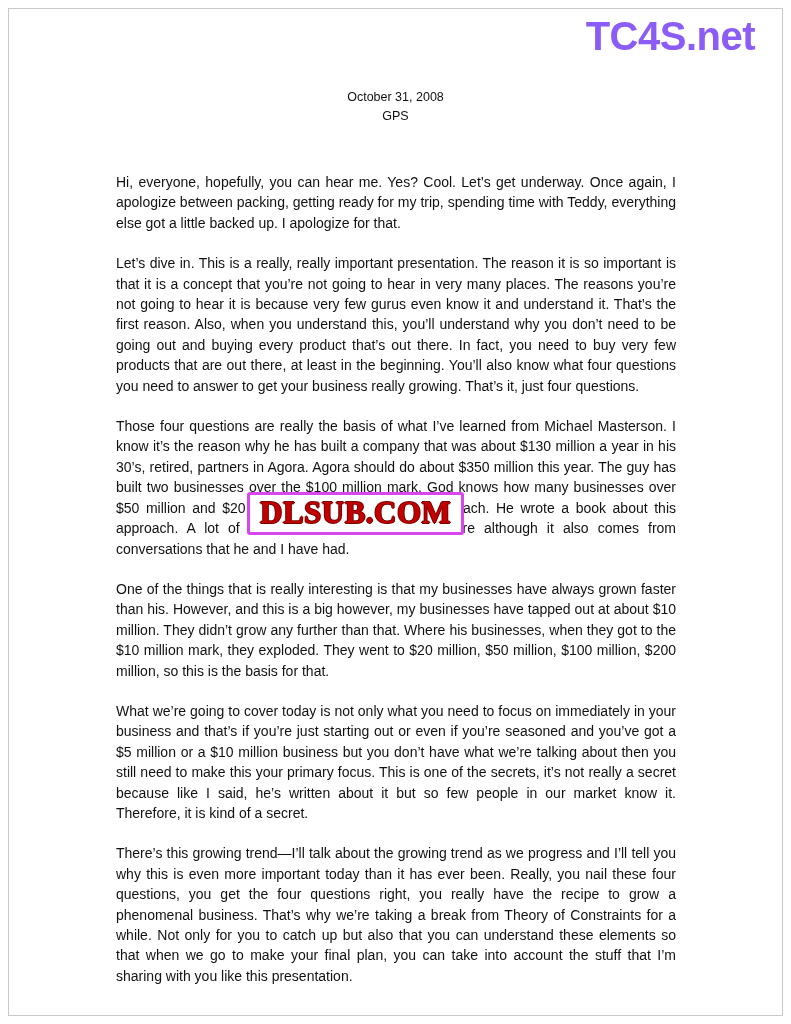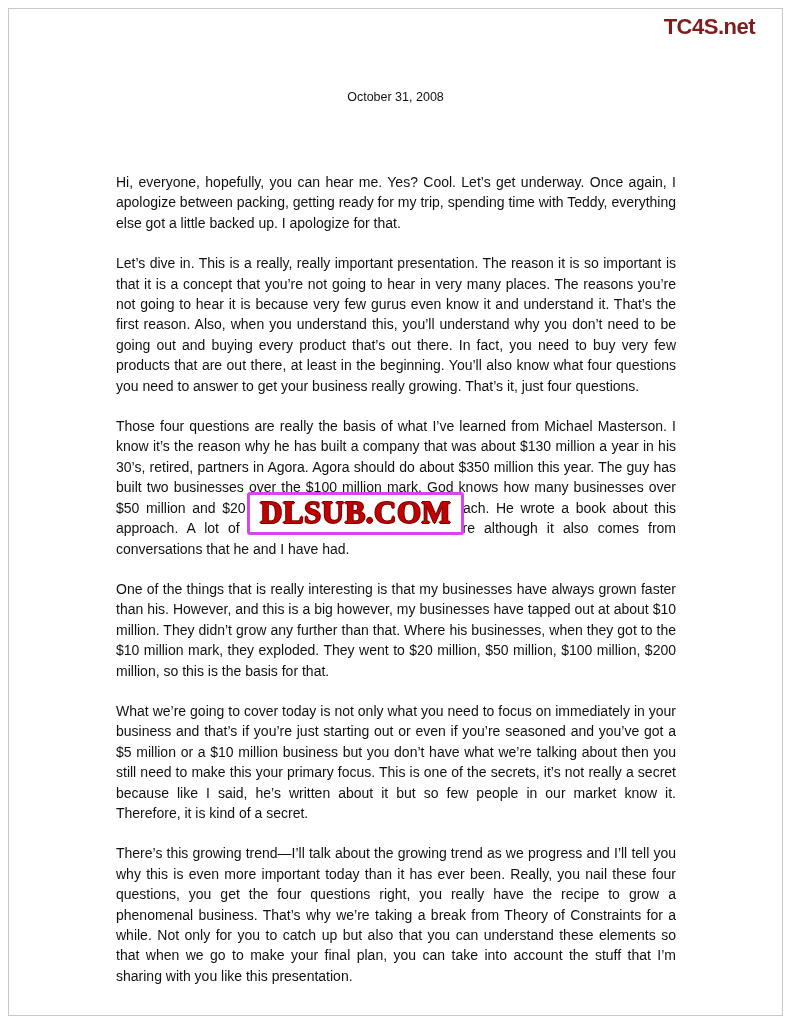--- a/index.html
+++ b/index.html
@@ -28,23 +28,23 @@
     pointer-events: none;
   }
 
   
   .brand-top {
     position: absolute;
     right: 36px;
     top: 14px;
     font-family: "Liberation Sans", sans-serif;
     font-weight: bold;
-    font-size: 22px;
+    font-size: 40px;
     letter-spacing: -0.5px;
-    color: #7f1d1d;
+    color: #8b5cf6;
     white-space: nowrap;
   }
 
   
   .doc-header {
     position: absolute;
     left: 0;
     right: 0;
     top: 88px;
     text-align: center;
@@ -129,20 +129,21 @@
 <body>
 
 <div class="page">
 
   <div class="page-border"></div>
 
   <div class="brand-top">TC4S.net</div>
 
   <div class="doc-header">
     <span class="line">October 31, 2008</span>
+    <span class="line">GPS</span>
   </div>
 
   <div class="body-col">
     <p>Hi, everyone, hopefully, you can hear me. Yes? Cool. Let’s get underway. Once again, I apologize between packing, getting ready for my trip, spending time with Teddy, everything else got a little backed up. I apologize for that.</p>
     <p>Let’s dive in. This is a really, really important presentation. The reason it is so important is that it is a concept that you’re not going to hear in very many places. The reasons you’re not going to hear it is because very few gurus even know it and understand it. That’s the first reason. Also, when you understand this, you’ll understand why you don’t need to be going out and buying every product that’s out there. In fact, you need to buy very few products that are out there, at least in the beginning. You’ll also know what four questions you need to answer to get your business really growing. That’s it, just four questions.</p>
     <p>Those four questions are really the basis of what I’ve learned from Michael Masterson. I know it’s the reason why he has built a company that was about $130 million a year in his 30’s, retired, partners in Agora. Agora should do about $350 million this year. The guy has built two businesses over the $100 million mark. God knows how many businesses over $50 million and $20 million. He has a different approach. He wrote a book about this approach. A lot of the information comes from there although it also comes from conversations that he and I have had.</p>
     <p>One of the things that is really interesting is that my businesses have always grown faster than his. However, and this is a big however, my businesses have tapped out at about $10 million. They didn’t grow any further than that. Where his businesses, when they got to the $10 million mark, they exploded. They went to $20 million, $50 million, $100 million, $200 million, so this is the basis for that.</p>
     <p>What we’re going to cover today is not only what you need to focus on immediately in your business and that’s if you’re just starting out or even if you’re seasoned and you’ve got a $5 million or a $10 million business but you don’t have what we’re talking about then you still need to make this your primary focus. This is one of the secrets, it’s not really a secret because like I said, he’s written about it but so few people in our market know it. Therefore, it is kind of a secret.</p>
     <p>There’s this growing trend—I’ll talk about the growing trend as we progress and I’ll tell you why this is even more important today than it has ever been. Really, you nail these four questions, you get the four questions right, you really have the recipe to grow a phenomenal business. That’s why we’re taking a break from Theory of Constraints for a while. Not only for you to catch up but also that you can understand these elements so that when we go to make your final plan, you can take into account the stuff that I’m sharing with you like this presentation.</p>
   </div>

